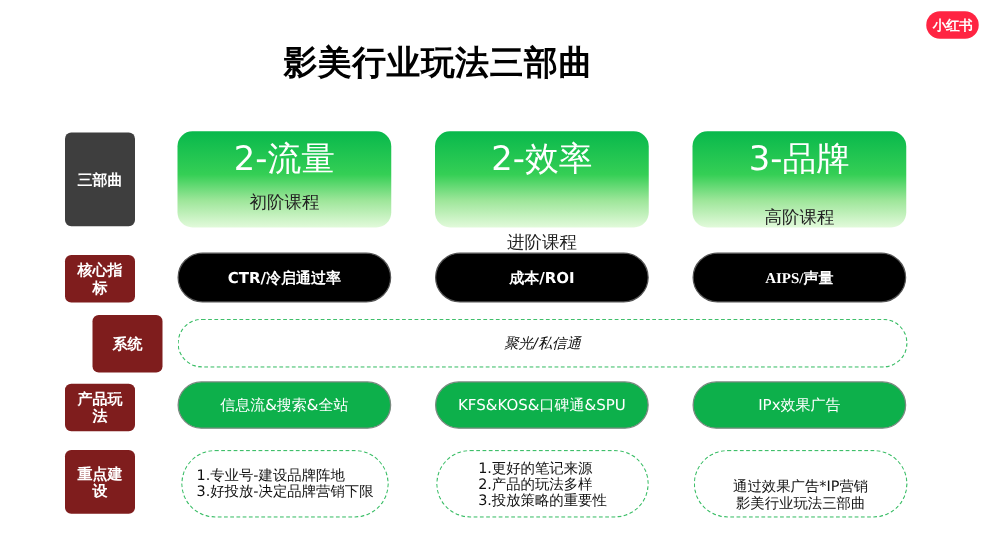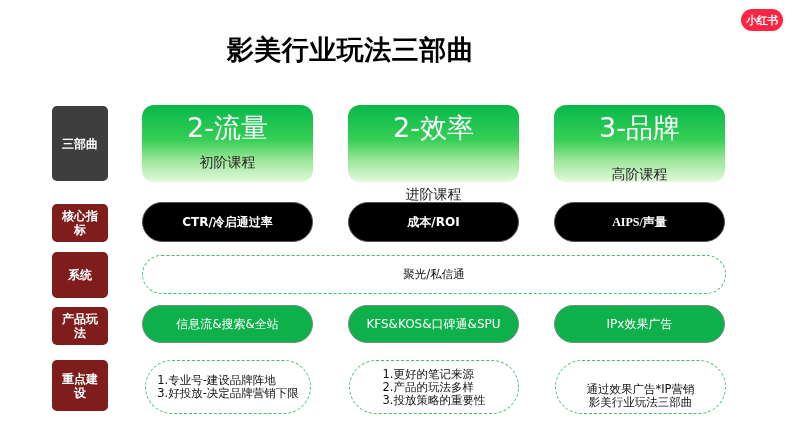--- a/index.html
+++ b/index.html
@@ -58,42 +58,42 @@
   .dashed .line { display: block; white-space: nowrap; }
 </style>
 </head>
 <body>
 
 <div class="logo">小红书</div>
 <div class="title">影美行业玩法三部曲</div>
 
 <div class="row-label dark" style="top:106px;height:75px;">三部曲</div>
 <div class="row-label" style="top:204px;height:38px;">核心指标</div>
-<div class="row-label" style="top:252px;height:46px;">系统</div>
+<div class="row-label" style="top:252px;height:46px;margin-left:22px;">系统</div>
 <div class="row-label" style="top:307px;height:38px;">产品玩法</div>
 <div class="row-label" style="top:360px;height:51px;">重点建设</div>
 
 <div class="card" style="left:142px;">
   <div class="big">2-流量</div>
   <div class="sub">初阶课程</div>
 </div>
 <div class="card" style="left:348px;gap:32px;">
   <div class="big">2-效率</div>
   <div class="sub">进阶课程</div>
 </div>
 <div class="card" style="left:554px;gap:12px;">
   <div class="big">3-品牌</div>
   <div class="sub">高阶课程</div>
 </div>
 
 <div class="pill black" style="left:142px;top:202px;">CTR/冷启通过率</div>
 <div class="pill black" style="left:348px;top:202px;">成本/ROI</div>
 <div class="pill black" style="left:554px;top:202px;font-family:Liberation Serif, serif;">AIPS/声量</div>
 
-<div class="dashed" style="left:142px;top:255px;width:584px;height:39px;border-radius:20px;">
+<div class="dashed" style="left:142px;top:255px;width:584px;height:39px;border-radius:20px;font-style:italic;">
   <span>聚光/私信通</span>
 </div>
 
 <div class="pill green" style="left:142px;top:305px;">信息流&amp;搜索&amp;全站</div>
 <div class="pill green" style="left:348px;top:305px;">KFS&amp;KOS&amp;口碑通&amp;SPU</div>
 <div class="pill green" style="left:554px;top:305px;">IPx效果广告</div>
 
 <div class="dashed list" style="left:145px;top:360px;width:166px;height:54px;">
   <div class="lines">
     <span class="line">1.专业号-建设品牌阵地</span>

